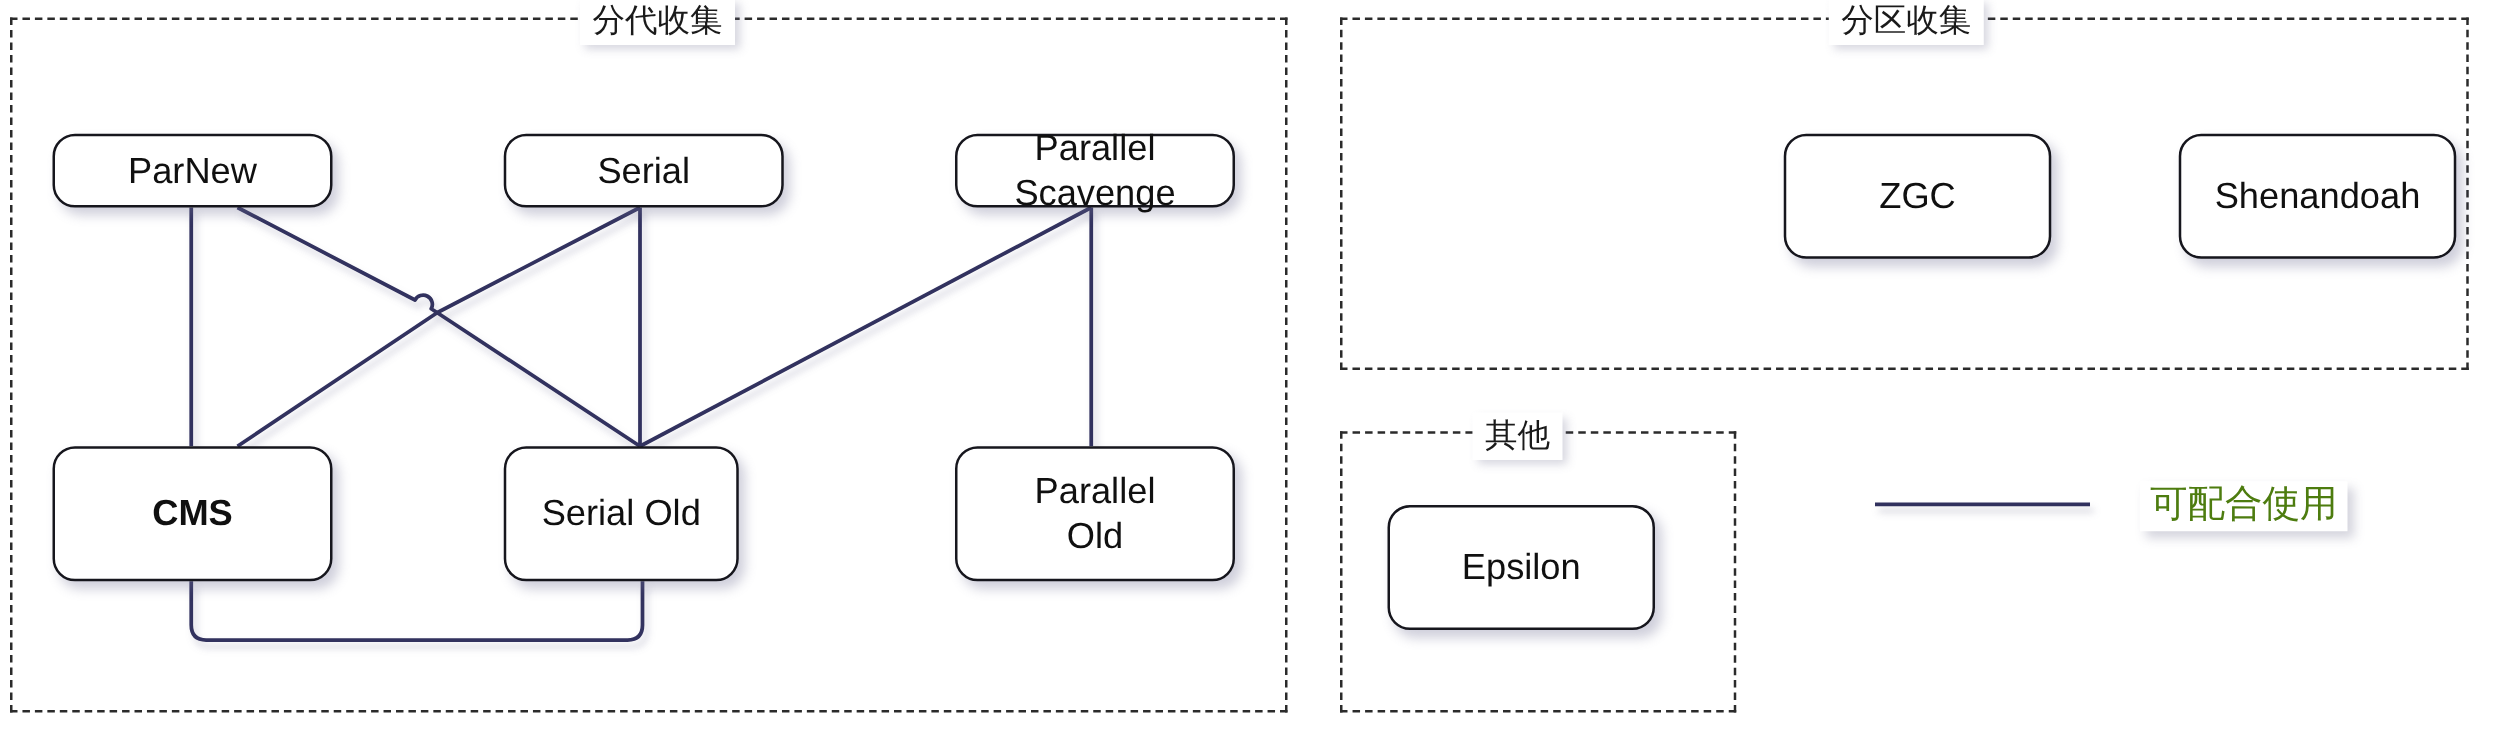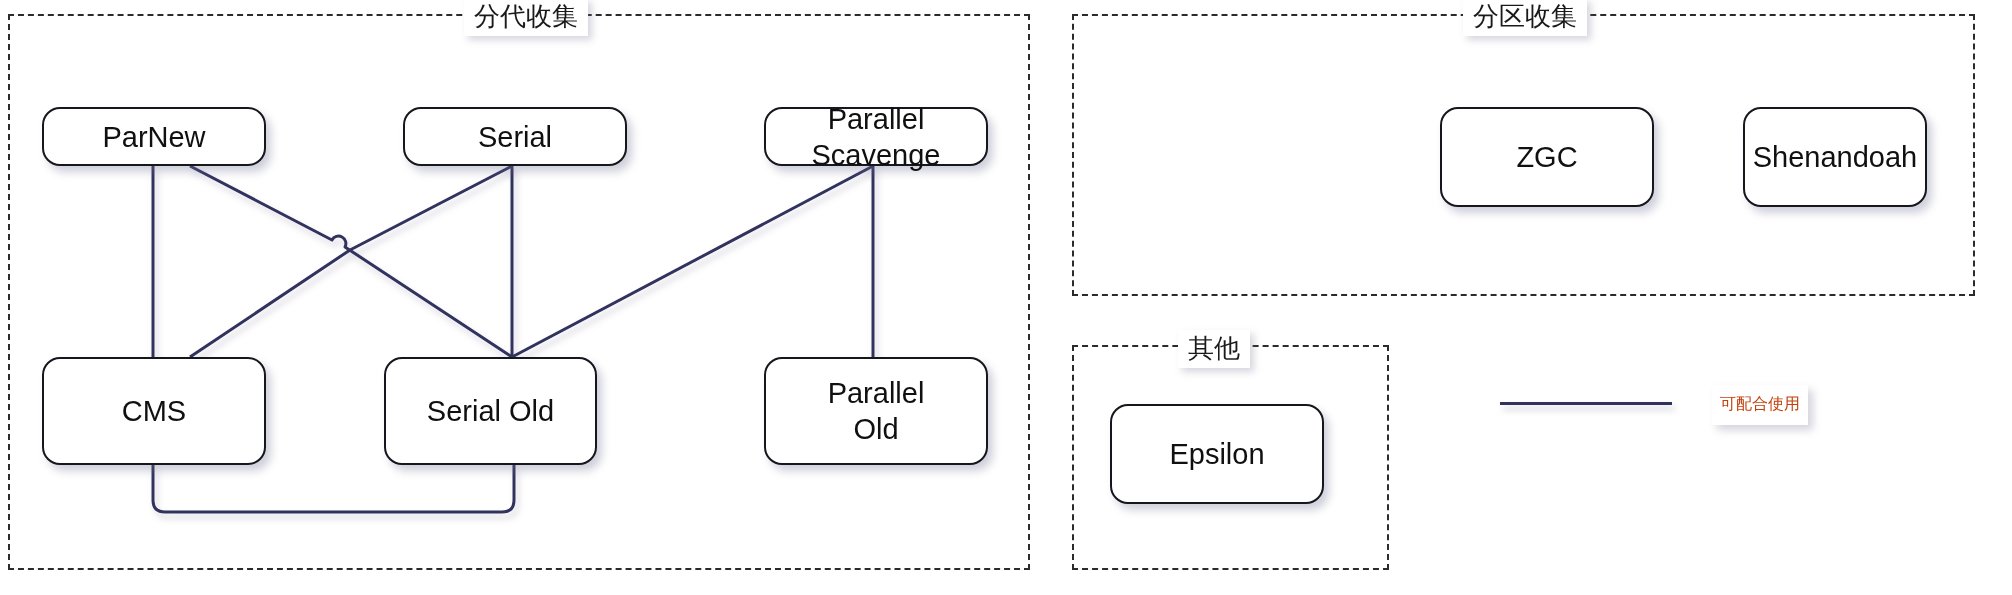--- a/index.html
+++ b/index.html
@@ -67,22 +67,22 @@
   }
   .legend-line {
     position: absolute;
     height: 0;
     border-top: 3px solid #31315e;
     box-shadow: 3px 5px 6px rgba(120,120,150,0.35);
   }
   .legend-label {
     position: absolute;
     background: #ffffff;
-    color: #c2410c;
-    font-size: 16px;
+    color: #4d7c0f;
+    font-size: 30px;
     line-height: 34px;
     padding: 2px 8px 4px 8px;
     white-space: nowrap;
     box-shadow: 5px 5px 8px rgba(120,120,150,0.32);
   }
 </style>
 </head>
 <body>
 
 <div id="stage">
@@ -128,42 +128,42 @@
 
   <div class="node" style="left:403px; top:107px; width:224px; height:59px;">
     <span>Serial</span>
   </div>
 
   <div class="node" style="left:764px; top:107px; width:224px; height:59px;">
     <span>Parallel
 Scavenge</span>
   </div>
 
-  <div class="node" style="left:42px; top:357px; width:224px; height:108px;">
+  <div class="node" style="left:42px; top:357px; width:224px; height:108px;font-weight:bold;">
     <span>CMS</span>
   </div>
 
-  <div class="node" style="left:384px; top:357px; width:213px; height:108px;">
+  <div class="node" style="left:403px; top:357px; width:188px; height:108px;">
     <span>Serial Old</span>
   </div>
 
   <div class="node" style="left:764px; top:357px; width:224px; height:108px;">
     <span>Parallel
 Old</span>
   </div>
 
   <div class="group-box" style="left:1072px; top:14px; width:903px; height:282px;"></div>
   <div class="group-title" style="left:1463px; top:-2px;">分区收集</div>
 
 
-  <div class="node" style="left:1427px; top:107px; width:214px; height:100px;margin-left:13px;">
+  <div class="node" style="left:1427px; top:107px; width:214px; height:100px;">
     <span>ZGC</span>
   </div>
 
-  <div class="node" style="left:1743px; top:107px; width:184px; height:100px;">
+  <div class="node" style="left:1743px; top:107px; width:222px; height:100px;">
     <span>Shenandoah</span>
   </div>
 
   <div class="group-box" style="left:1072px; top:345px; width:317px; height:225px;"></div>
   <div class="group-title" style="left:1178px; top:330px;">其他</div>
 
   <div class="node" style="left:1110px; top:404px; width:214px; height:100px;justify-content:center;">
     <span>Epsilon</span>
   </div>
 

